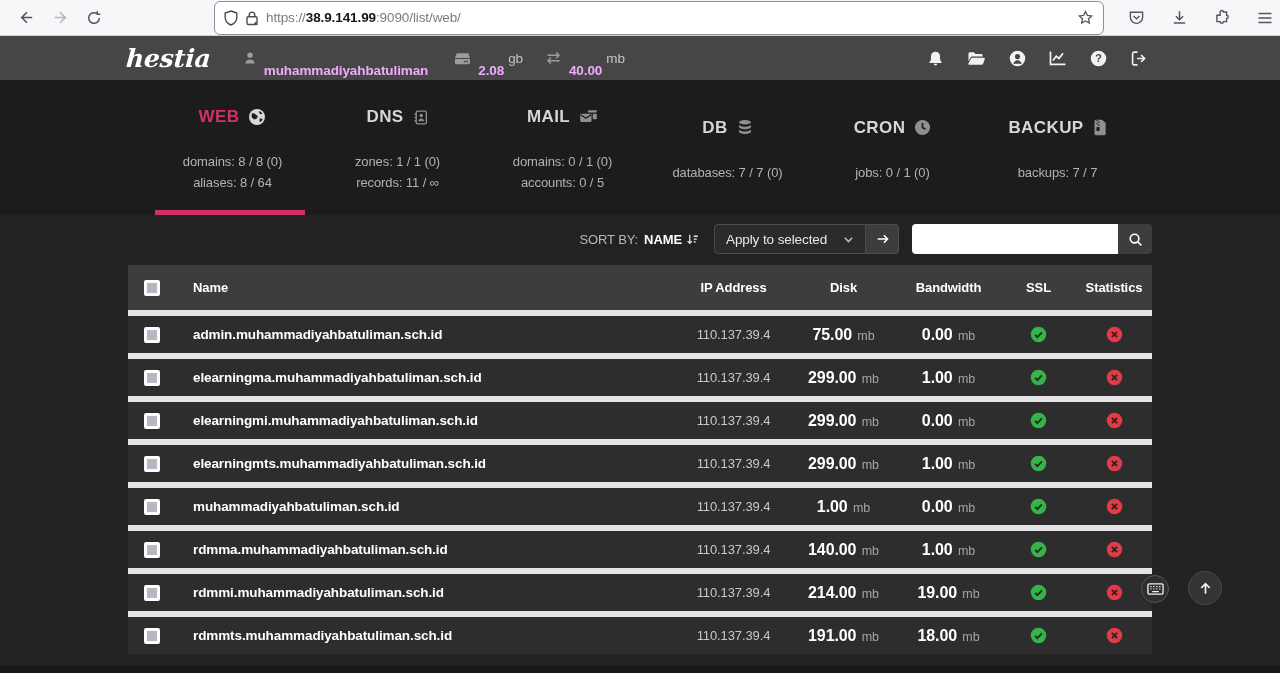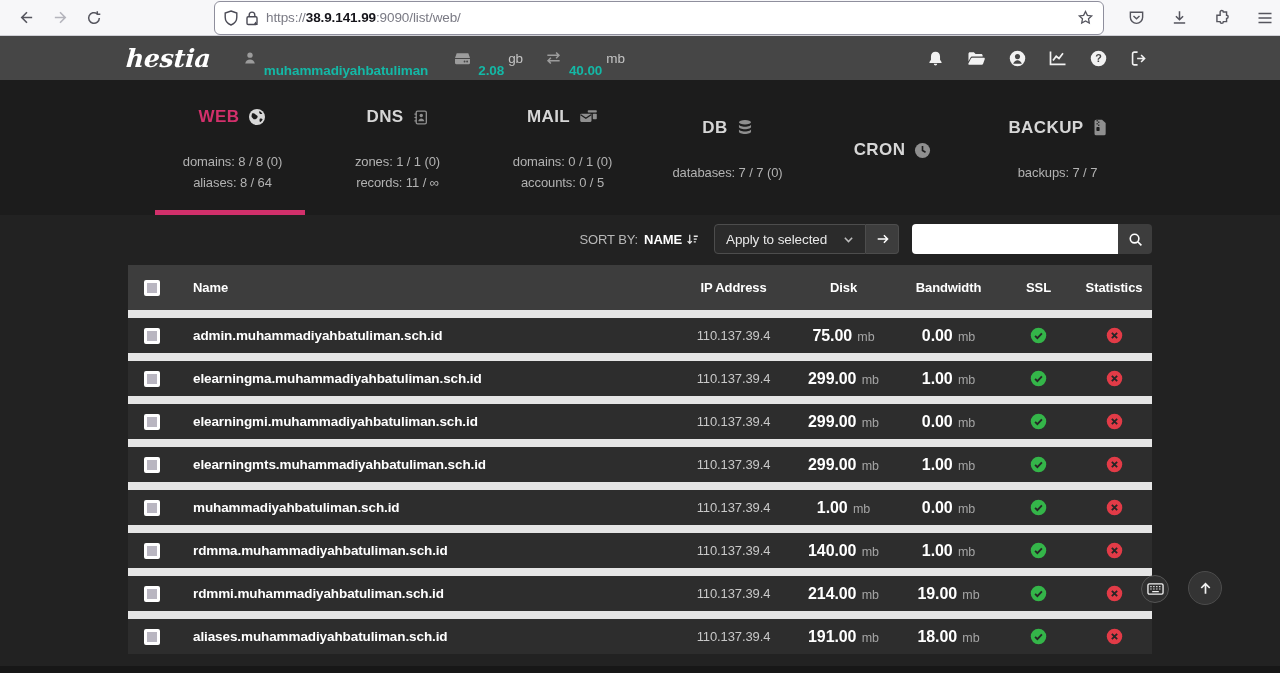--- a/index.html
+++ b/index.html
@@ -17,21 +17,21 @@
   .url-text .host { color:#15141a; font-weight:600; }
   .url-star { margin-left:auto; color:#55555e; display:flex; }
   .browser-right { display:flex; align-items:center; margin-left:18px; gap:9px; }
 
   
   .topbar { height:44px; background:#464646; display:flex; align-items:center; color:#fff; }
   .logo { margin-left:126px; font-family:"DejaVu Serif", serif; font-style:italic; font-weight:bold; font-size:25px; color:#fff; line-height:1; transform:skewX(-4deg); }
   .user-info { margin-left:32px; display:flex; align-items:center; font-size:13.5px; color:#d9d9d9; }
   .user-info .uii { color:#9c9c9c; display:flex; align-items:center; margin-right:7px; }
   .user-info .grp { display:flex; align-items:center; margin-right:22px; }
-  .user-info b { color:#14b8a6; font-weight:700; margin-right:4px;margin-top:24px; }
+  .user-info b { color:#f0abfc; font-weight:700; margin-right:4px;margin-top:24px; }
   .user-info .unit { color:#c4c4c4; font-weight:400; }
   .topbar-icons { margin-left:auto; margin-right:132px; display:flex; align-items:center; gap:23px; }
   .tb-icon { color:#f2f2f2; display:flex; align-items:center; cursor:pointer; }
 
   
   .nav { background:#1c1c1c; height:135px; position:relative; }
   .tabs { display:flex; padding:0 140px 0 150px;align-items:center; }
   .tab { flex:1; text-align:center; padding-top:27px; cursor:pointer; }
   .tab-head { display:flex; align-items:center; justify-content:center; gap:9px; font-size:17px; font-weight:600; letter-spacing:0.4px; color:#d6d6d6; }
   .tab-head .tab-icon { color:#8f8f8f; display:flex; align-items:center; }
@@ -51,21 +51,21 @@
   .apply-select .chev { margin-left:auto; color:#bdbdbd; display:flex; }
   .go-btn { width:33px; height:30px; background:#3d3d3d; border:1px solid #4d4d4d; border-left:none; border-radius:0 4px 4px 0; display:flex; align-items:center; justify-content:center; color:#fff; cursor:pointer; }
   .search-wrap { display:flex; align-items:center; margin-left:13px; }
   .search-input { width:206px; height:30px; border:none; outline:none; background:#ffffff; border-radius:4px 0 0 4px; padding:0 10px; font-size:13.5px; font-family:"Liberation Sans", sans-serif; color:#222; }
   .search-btn { width:34px; height:30px; background:#3d3d3d; border:none; border-radius:0 4px 4px 0; display:flex; align-items:center; justify-content:center; color:#fff; cursor:pointer; }
 
   
   .table { width:1024px; margin:2px 128px 0; }
   .grid { display:grid; grid-template-columns:48px 500px 115px 105px 105px 75px 76px; align-items:center; }
   .thead { background:#3d3d3d; height:45px; color:#ffffff; font-weight:700; font-size:13px; }
-  .trow { background:#2d2d2d; height:43px; border-top:8px solid #e5e5e5; }
+  .trow { background:#2d2d2d; height:43px; border-top:6px solid #e5e5e5; }
   .cell { text-align:center; }
   .c-name { text-align:left; padding-left:17px; }
   .trow .c-name { font-weight:700; font-size:13.5px; color:#ffffff; cursor:pointer; }
   .trow .c-ip { font-size:13px; color:#c8c8c8; }
   .num { font-weight:700; font-size:16px; color:#ffffff; }
   .unit-s { font-size:12.5px; color:#a5a5a5; margin-left:2px; }
   .cb { display:inline-block; width:16px; height:16px; border:3px solid #ffffff; background:#b9b6c1; border-radius:2px; vertical-align:middle; cursor:pointer; }
   .c-ico { display:flex; align-items:center; justify-content:center; }
   .c-ico svg { cursor:pointer; }
 
@@ -293,20 +293,23 @@
   <div class="tab">
     <div class="tab-head">
       <span class="tab-label">CRON</span>
       <span class="tab-icon">
             <svg width="17" height="17" viewBox="0 0 18 18">
               <circle cx="9" cy="9" r="8" fill="currentColor"></circle>
               <path d="M9 4.2V9l3.2 1.9" stroke="#1c1c1c" stroke-width="1.7" fill="none"></path>
             </svg>
           </span>
     </div>
+    <div class="tab-stats">
+          <div>jobs: 0 / 1 (0)</div>
+        </div>
   </div>
 
   <div class="tab">
     <div class="tab-head">
       <span class="tab-label">BACKUP</span>
       <span class="tab-icon">
             <svg width="14" height="17" viewBox="0 0 14 18">
               <path d="M1.2 2.4A1.7 1.7 0 0 1 2.9.7h6.3L13 4.2v11.4a1.7 1.7 0 0 1-1.7 1.7H2.9a1.7 1.7 0 0 1-1.7-1.7z" fill="currentColor"></path>
               <path d="M4 1v1.6M5.7 2.6v1.6M4 4.2v1.6M5.7 5.8v1.6" stroke="#1c1c1c" stroke-width="1.2"></path>
               <rect x="3.2" y="8.6" width="3.4" height="4" rx=".8" fill="#1c1c1c"></rect>
@@ -510,21 +513,21 @@
     <div class="cell c-ico stat-cell">
           <svg width="17" height="17" viewBox="0 0 18 18">
             <circle cx="9" cy="9" r="8.2" fill="var(--bad)"></circle>
             <path d="M6.2 6.2l5.6 5.6M11.8 6.2l-5.6 5.6" stroke="#262626" stroke-width="2"></path>
           </svg>
         </div>
   </div>
 
   <div class="grid trow">
     <div class="cell"><span class="cb"></span></div>
-    <div class="cell c-name">aliases.muhammadiyahbatuliman.sch.id</div>
+    <div class="cell c-name">rdmmts.muhammadiyahbatuliman.sch.id</div>
     <div class="cell c-ip">110.137.39.4</div>
     <div class="cell"><span class="num">191.00</span><span class="unit-s"> mb</span></div>
     <div class="cell"><span class="num">18.00</span><span class="unit-s"> mb</span></div>
     <div class="cell c-ico ssl-cell">
           <svg width="17" height="17" viewBox="0 0 18 18">
             <circle cx="9" cy="9" r="8.2" fill="var(--ok)"></circle>
             <path d="M5.4 9.4l2.4 2.4 4.8-5" stroke="#262626" stroke-width="2" fill="none"></path>
           </svg>
         </div>
     <div class="cell c-ico stat-cell">

